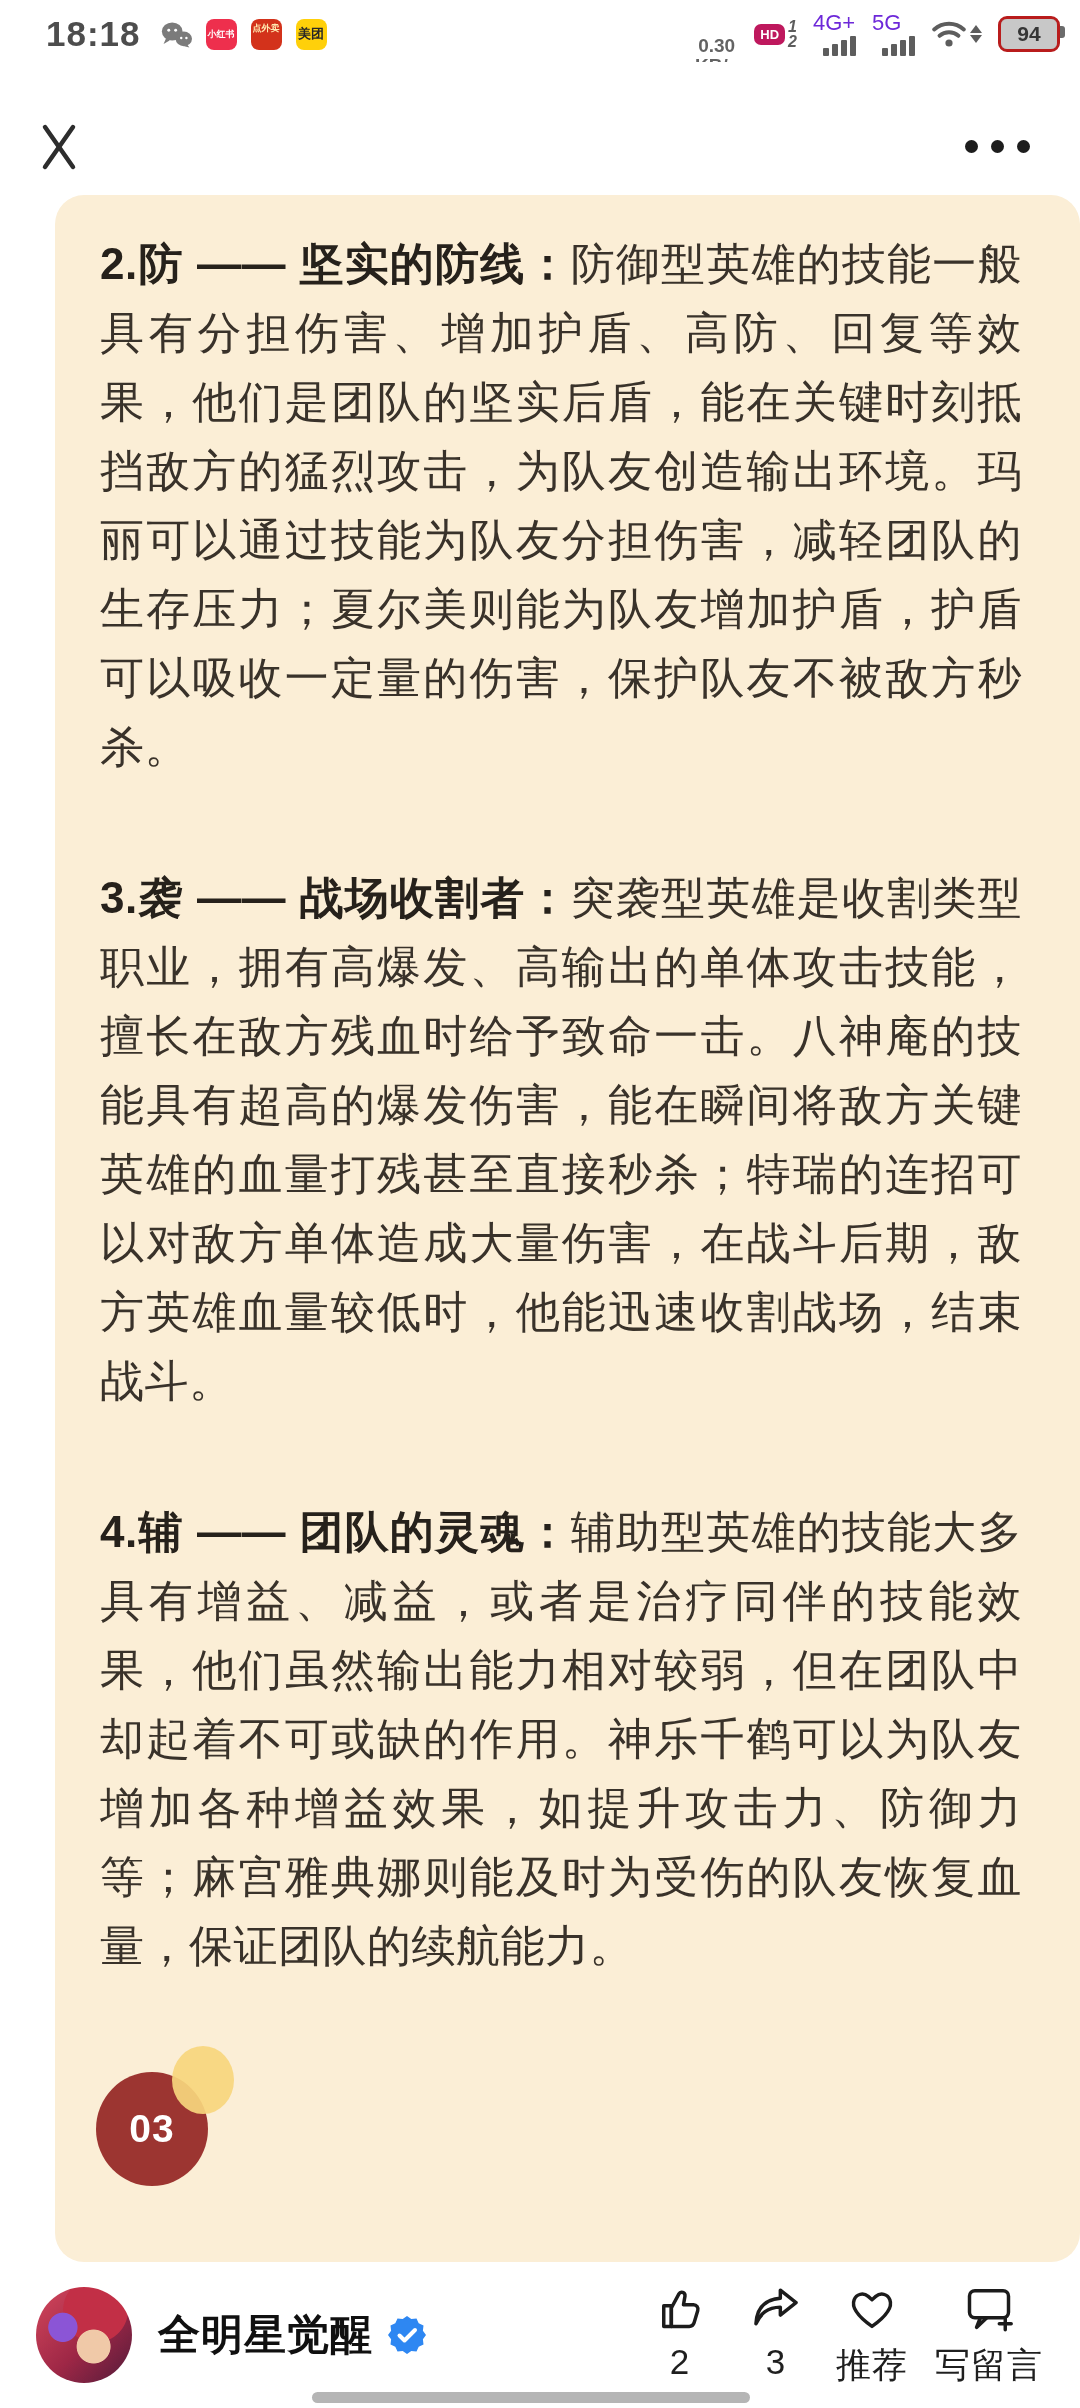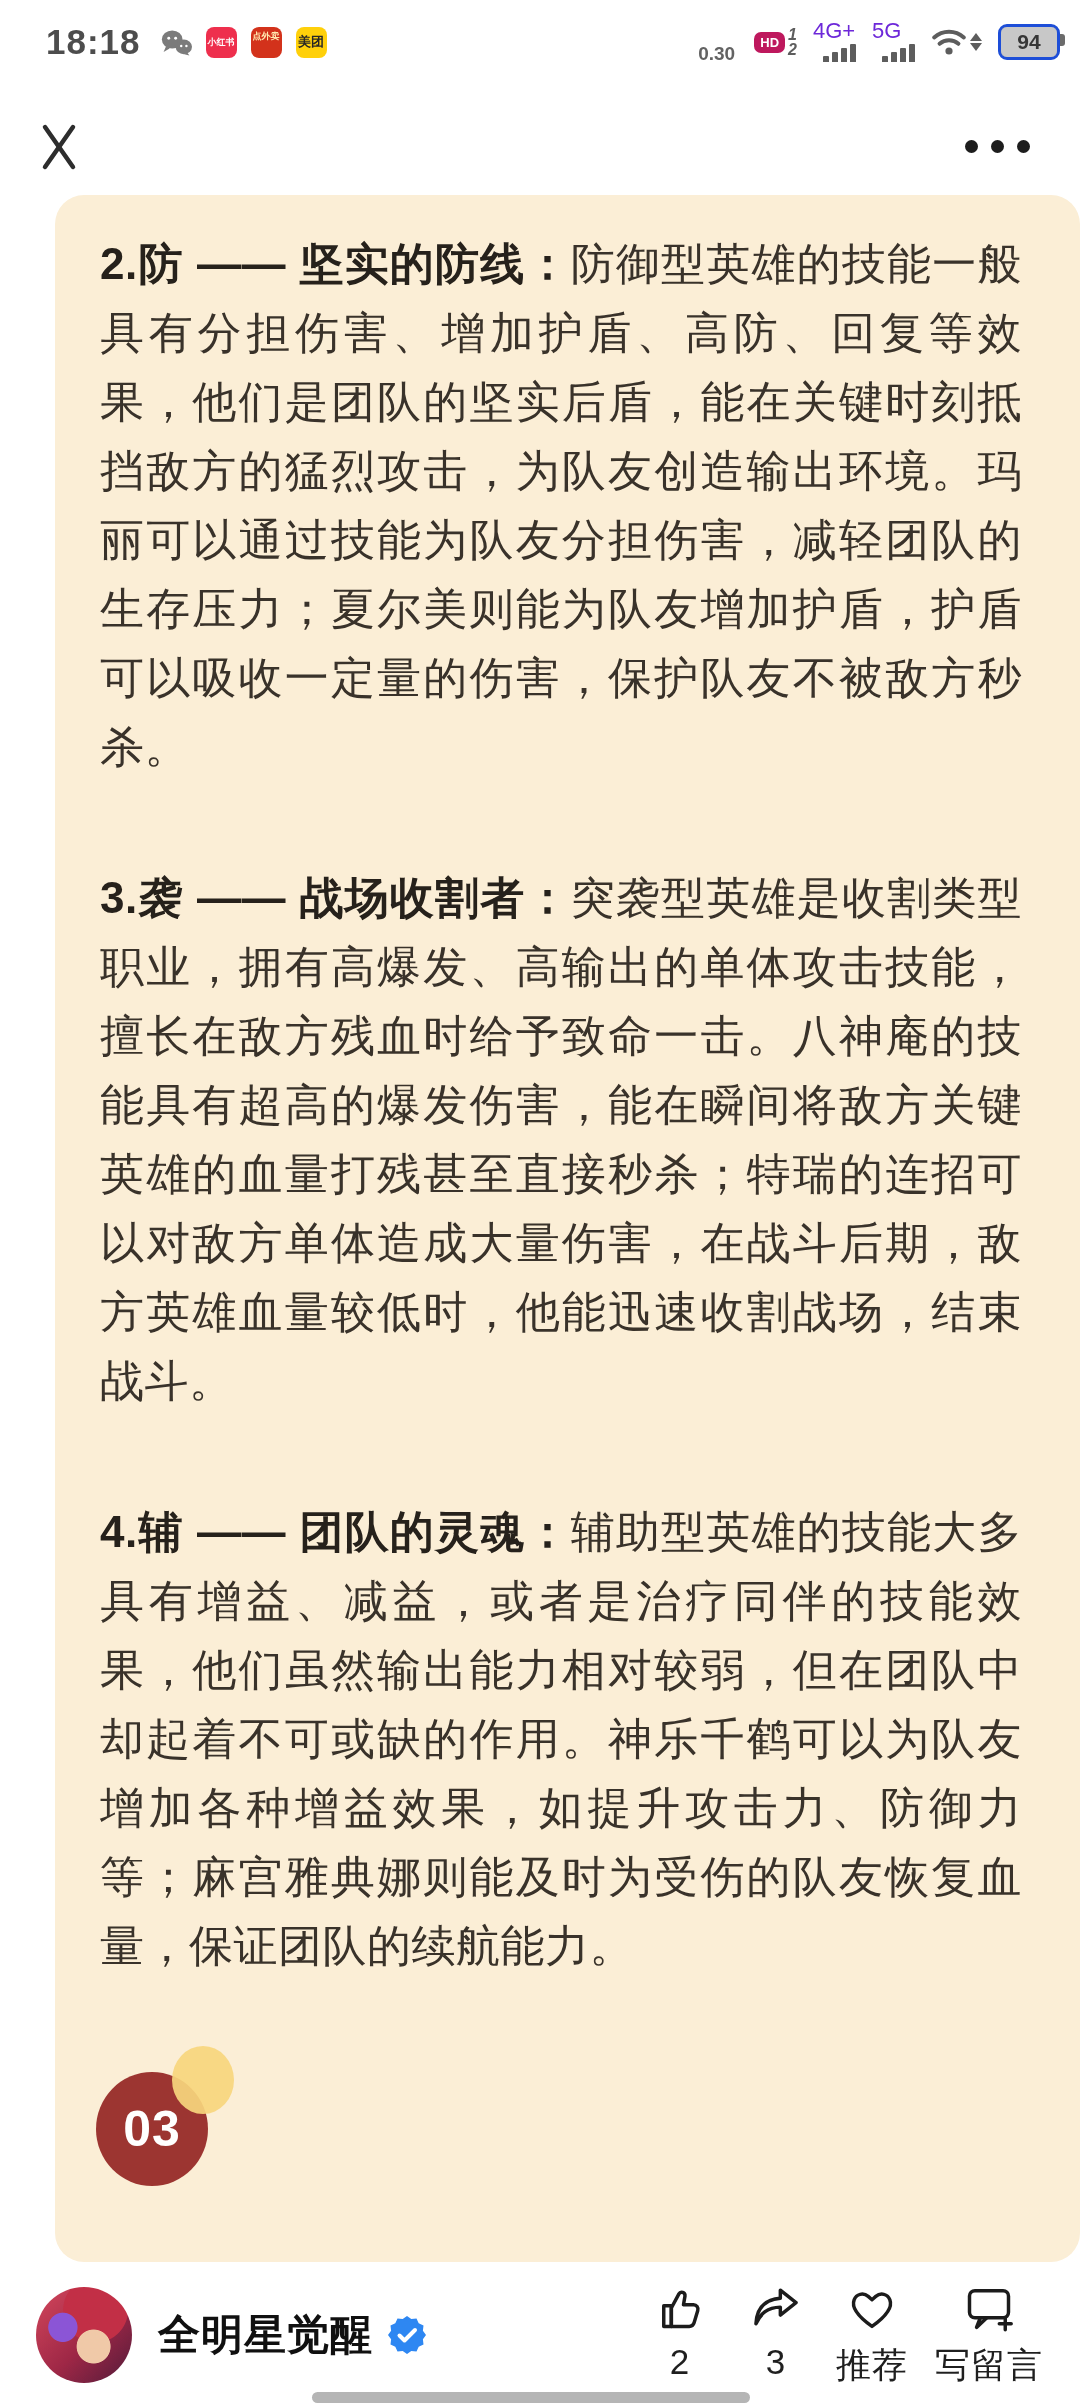--- a/index.html
+++ b/index.html
@@ -1,20 +1,20 @@
 <!DOCTYPE html>
 <html style="--cream-bg: #fbeed6; --text: #39322a; --heading-text: #26211b; --badge-red: #9c3531; --badge-yellow: #f7d67d; --title-purple: #5a4a91; --underline-yellow: #f2c851; --verified-blue: #2e87f2; --xiaohongshu-red: #ee2f4d; --waimai-red: #d3321b; --meituan-yellow: #ffd00a;"><head>
 <meta charset="utf-8">
 <style>
   html,body{margin:0;padding:0;background:#e8e8e8;}
   .phone{position:relative;width:1080px;height:2408px;background:#ffffff;overflow:hidden;
          font-family:"Liberation Sans","DejaVu Sans",sans-serif;}
 
   
-  .status-bar{position:absolute;top:8px;left:0;right:0;height:62px;display:flex;
+  .status-bar{position:absolute;top:0;left:0;right:0;height:62px;display:flex;
               align-items:center;justify-content:space-between;padding:6px 20px 0 46px;box-sizing:border-box;}
   .sb-left{display:flex;align-items:center;gap:14px;}
   .sb-time{font-size:35px;font-weight:600;color:#4d4d4d;letter-spacing:1px;margin-right:6px;}
   .app-ic{width:31px;height:31px;border-radius:8px;display:flex;align-items:center;justify-content:center;
           font-weight:700;overflow:hidden;}
   .ic-wechat{background:transparent;}
   .ic-xhs{background:var(--xiaohongshu-red,#ee2f4d);color:#fff;font-size:9px;letter-spacing:0;}
   .ic-dwm{background:var(--waimai-red,#d3321b);color:#ffe9b0;font-size:9px;align-items:flex-start;padding-top:3px;box-sizing:border-box;}
   .ic-mt{background:var(--meituan-yellow,#ffd00a);color:#262626;font-size:13px;}
   .sb-right{display:flex;align-items:center;gap:16px;}
@@ -25,21 +25,21 @@
   .hd-sims{display:flex;flex-direction:column;font-size:16px;line-height:15px;color:#5d5d5d;font-weight:700;font-style:normal;}
   .net{display:flex;flex-direction:column;align-items:flex-start;}
   .net-label{font-size:22px;font-weight:400;color:#6d28d9;line-height:20px;}
   .bars{display:flex;align-items:flex-end;gap:3px;margin:3px 0 0 10px;}
   .bars i{display:block;width:6px;background:#5d5d5d;border-radius:1px;}
   .b1{height:8px;}.b2{height:12px;}.b3{height:16px;}.b4{height:20px;}
   .wifi-wrap{display:flex;align-items:center;gap:3px;}
   .updown{display:flex;flex-direction:column;gap:2px;}
   .tri-up{width:0;height:0;border-left:6px solid transparent;border-right:6px solid transparent;border-bottom:8px solid #5d5d5d;}
   .tri-dn{width:0;height:0;border-left:6px solid transparent;border-right:6px solid transparent;border-top:8px solid #5d5d5d;}
-  .battery{position:relative;width:56px;height:30px;border:3px solid #1d4ed8;border-radius:9px;
+  .battery{position:relative;width:56px;height:30px;border:3px solid #b91c1c;border-radius:9px;
            display:flex;align-items:center;justify-content:center;}
   .battery::after{content:'';position:absolute;right:-8px;top:7px;width:5px;height:12px;background:#6b6b6b;border-radius:0 3px 3px 0;}
   .battery .fill{position:absolute;inset:0;background:#9b9b9b;opacity:.55;border-radius:5px;}
   .battery span{position:relative;font-size:21px;font-weight:700;color:#363636;}
 
   
   .nav-bar{position:absolute;top:62px;left:0;right:0;height:133px;background:#fff;display:flex;
            align-items:center;justify-content:space-between;padding:36px 50px 0 36px;box-sizing:border-box;}
   .icon-btn{background:none;border:none;padding:0;cursor:pointer;display:flex;align-items:center;}
   .more-dots{display:flex;gap:13px;}
@@ -51,21 +51,21 @@
            padding:34px 58px 0 45px;box-sizing:border-box;overflow:hidden;border-radius:29px;}
   .para{margin:0 0 82px 0;font-size:44px;line-height:69px;color:var(--text,#39322a);
         text-align:justify;text-justify:inter-ideograph;letter-spacing:.5px;}
   .para b{font-weight:800;color:var(--heading-text,#26211b);}
 
   .section-row{display:flex;align-items:center;margin-top:92px;}
   .badge{position:relative;width:112px;height:114px;border-radius:50%;background:var(--badge-red,#9c3531);
          display:flex;align-items:center;justify-content:center;flex:0 0 auto;margin-left:-4px;}
   .badge::before{content:'';position:absolute;width:62px;height:68px;border-radius:50%;
                  background:var(--badge-yellow,#f7d67d);opacity:.92;top:-26px;right:-26px;}
-  .badge-num{color:#ffffff;font-size:50px;font-weight:700;letter-spacing:1px;}
+  .badge-num{color:#ffffff;font-size:39px;font-weight:700;letter-spacing:1px;}
   .section-title{position:relative;margin-left:42px;font-size:47px;font-weight:800;
                  color:var(--title-purple,#5a4a91);letter-spacing:4px;z-index:1;}
   .section-title::after{content:'';position:absolute;left:-4px;bottom:-34px;width:402px;height:13px;
                  background:var(--underline-yellow,#f2c851);opacity:.85;border-radius:7px;}
 
   
   .bottom-bar{position:absolute;left:0;right:0;bottom:0;height:146px;background:#fff;display:flex;
               align-items:center;padding:0 22px 0 36px;box-sizing:border-box;}
   .avatar{width:96px;height:96px;border-radius:50%;flex:0 0 auto;overflow:hidden;
           background:

